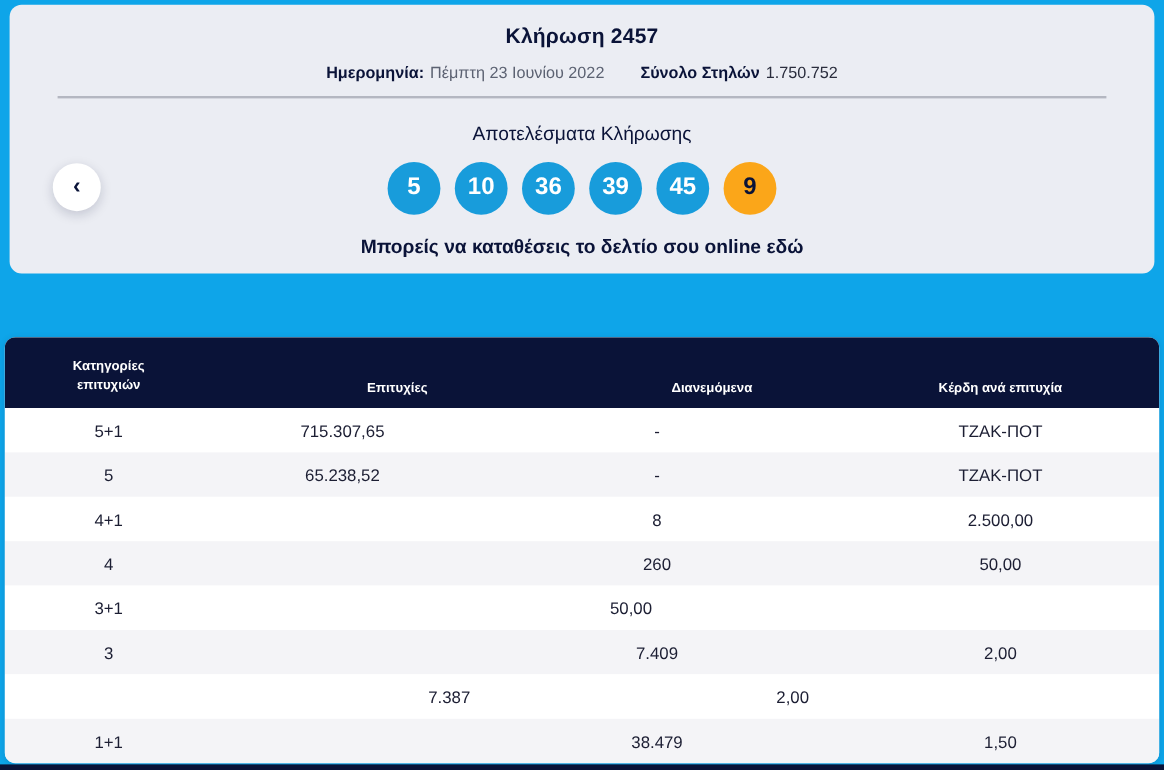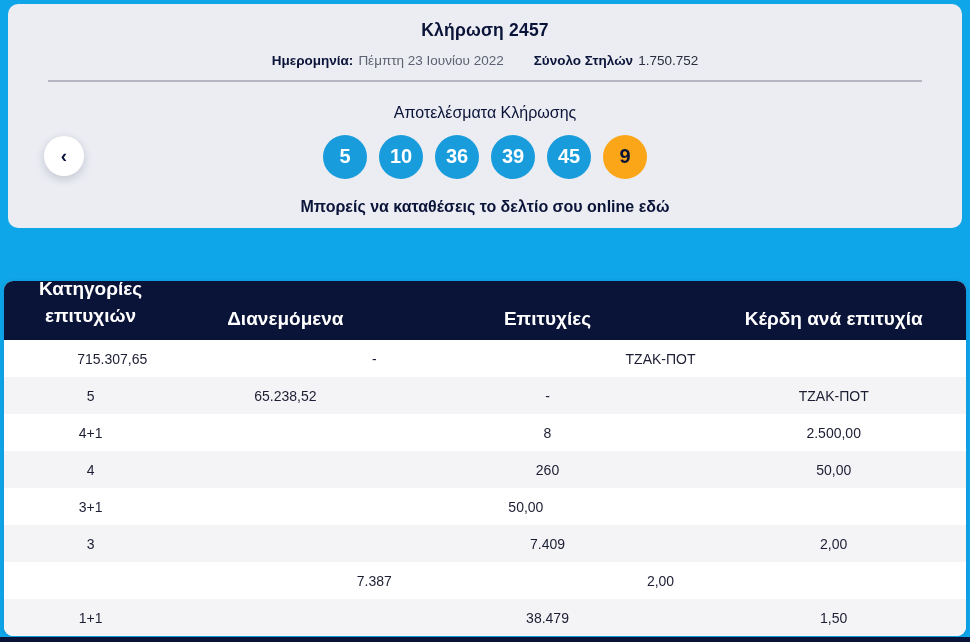--- a/index.html
+++ b/index.html
@@ -70,21 +70,21 @@
   .prize-table{
     position:absolute;left:4px;top:281px;width:962px;
     border-radius:9px;overflow:hidden;
     box-shadow:0 1px 5px rgba(20,22,46,.10);
     background:#ffffff;
   }
   .t-head{
     display:flex;align-items:flex-end;
     background:#0a1338;color:#ffffff;
     height:59px;box-sizing:border-box;padding-bottom:10px;
-    font-size:19px;font-weight:bold;
+    font-size:11px;font-weight:bold;
   }
   .t-row{
     display:flex;align-items:center;height:37px;
     font-size:14px;color:#1c1e33;background:#ffffff;
   }
   .t-row:nth-child(even){background:#f4f4f7;}
   .cell{box-sizing:border-box;text-align:center;}
   .c1{width:18%;}
   .c2{width:22.5%;}
   .c3{width:32%;}
@@ -132,26 +132,27 @@
     </div>
 
     <button class="prev-btn">
       <span class="chev">‹</span>
     </button>
   </section>
 
   <section class="prize-table">
     <div class="t-head">
       <div class="cell c1"><span>Κατηγορίες επιτυχιών</span></div>
+      <div class="cell c3"><span>Επιτυχίες</span></div>
       <div class="cell c2"><span>Διανεμόμενα</span></div>
-      <div class="cell c3"><span>Επιτυχίες</span></div>
       <div class="cell c4"><span>Κέρδη ανά επιτυχία</span></div>
     </div>
     <div>
         <div class="t-row">
+          <div class="cell c1">5+1</div>
           <div class="cell c2">715.307,65</div>
           <div class="cell c3">-</div>
           <div class="cell c4">ΤΖΑΚ-ΠΟΤ</div>
         </div>
         <div class="t-row">
           <div class="cell c1">5</div>
           <div class="cell c2">65.238,52</div>
           <div class="cell c3">-</div>
           <div class="cell c4">ΤΖΑΚ-ΠΟΤ</div>
         </div>

